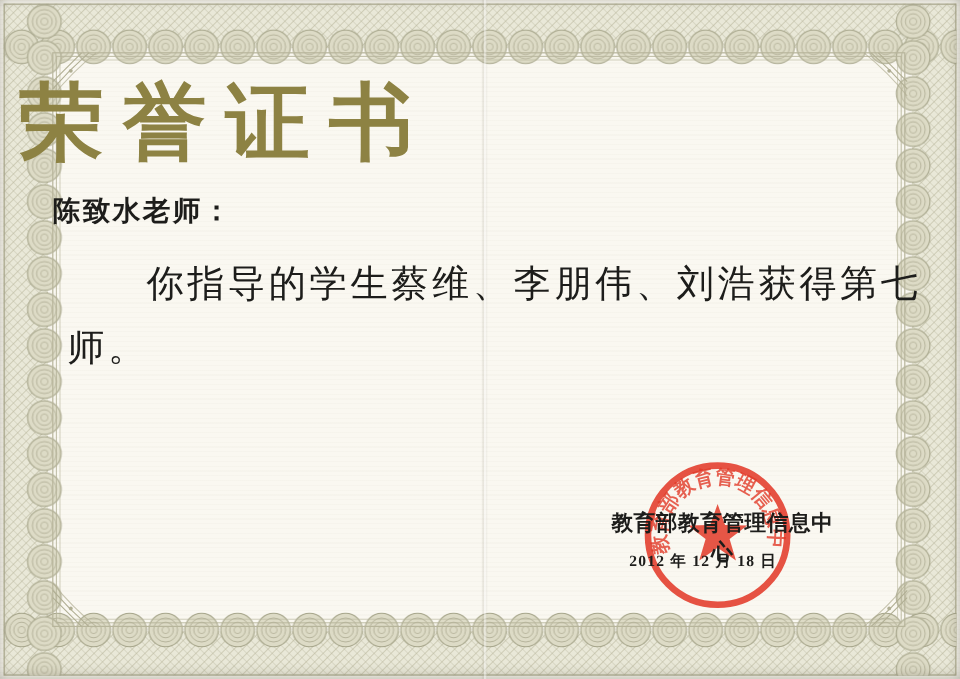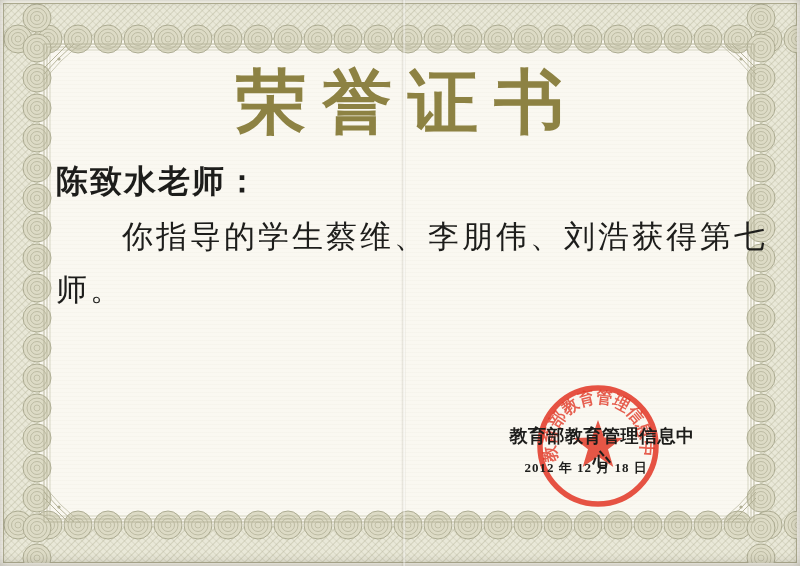--- a/index.html
+++ b/index.html
@@ -21,29 +21,29 @@
       inset 0 4px 6px rgba(90,85,70,.07),
       inset 4px 0 6px rgba(90,85,70,.06);
   }
   .border-svg{position:absolute;left:0;top:0;z-index:0;}
   .crease{
     position:absolute;left:401px;top:0;width:5px;height:566px;z-index:1;
     background:linear-gradient(90deg, rgba(120,113,92,0) 0%, rgba(120,113,92,.16) 35%, rgba(255,255,255,.55) 60%, rgba(120,113,92,.10) 100%);
   }
   .title{
     position:absolute;left:0;top:56px;width:800px;z-index:3;
-    text-align:center;
+    text-align:left;
     font-size:70px;font-weight:bold;
     letter-spacing:16px;text-indent:16px;
     color:#8d8243;
     font-family:"DejaVu Serif", serif;
   }
   .salutation{
-    position:absolute;left:56px;top:160px;z-index:3;
-    font-size:32px;color:#1d1d1b;letter-spacing:2px;font-weight:600;
+    position:absolute;left:44px;top:160px;z-index:3;
+    font-size:23px;color:#1d1d1b;letter-spacing:2px;font-weight:600;
   }
   .body-text{
     position:absolute;left:56px;top:210px;width:690px;z-index:3;
     font-size:31px;line-height:53px;color:#1d1d1b;letter-spacing:3px;font-weight:500;font-family:Liberation Serif, serif;
   }
   .body-text .line{white-space:nowrap;}
   .body-text .line.indent{text-indent:66px;}
   .issuer{
     position:absolute;left:502px;top:424px;width:200px;z-index:3;
     text-align:center;font-size:18px;font-weight:600;color:#1d1d1b;letter-spacing:0.5px;

